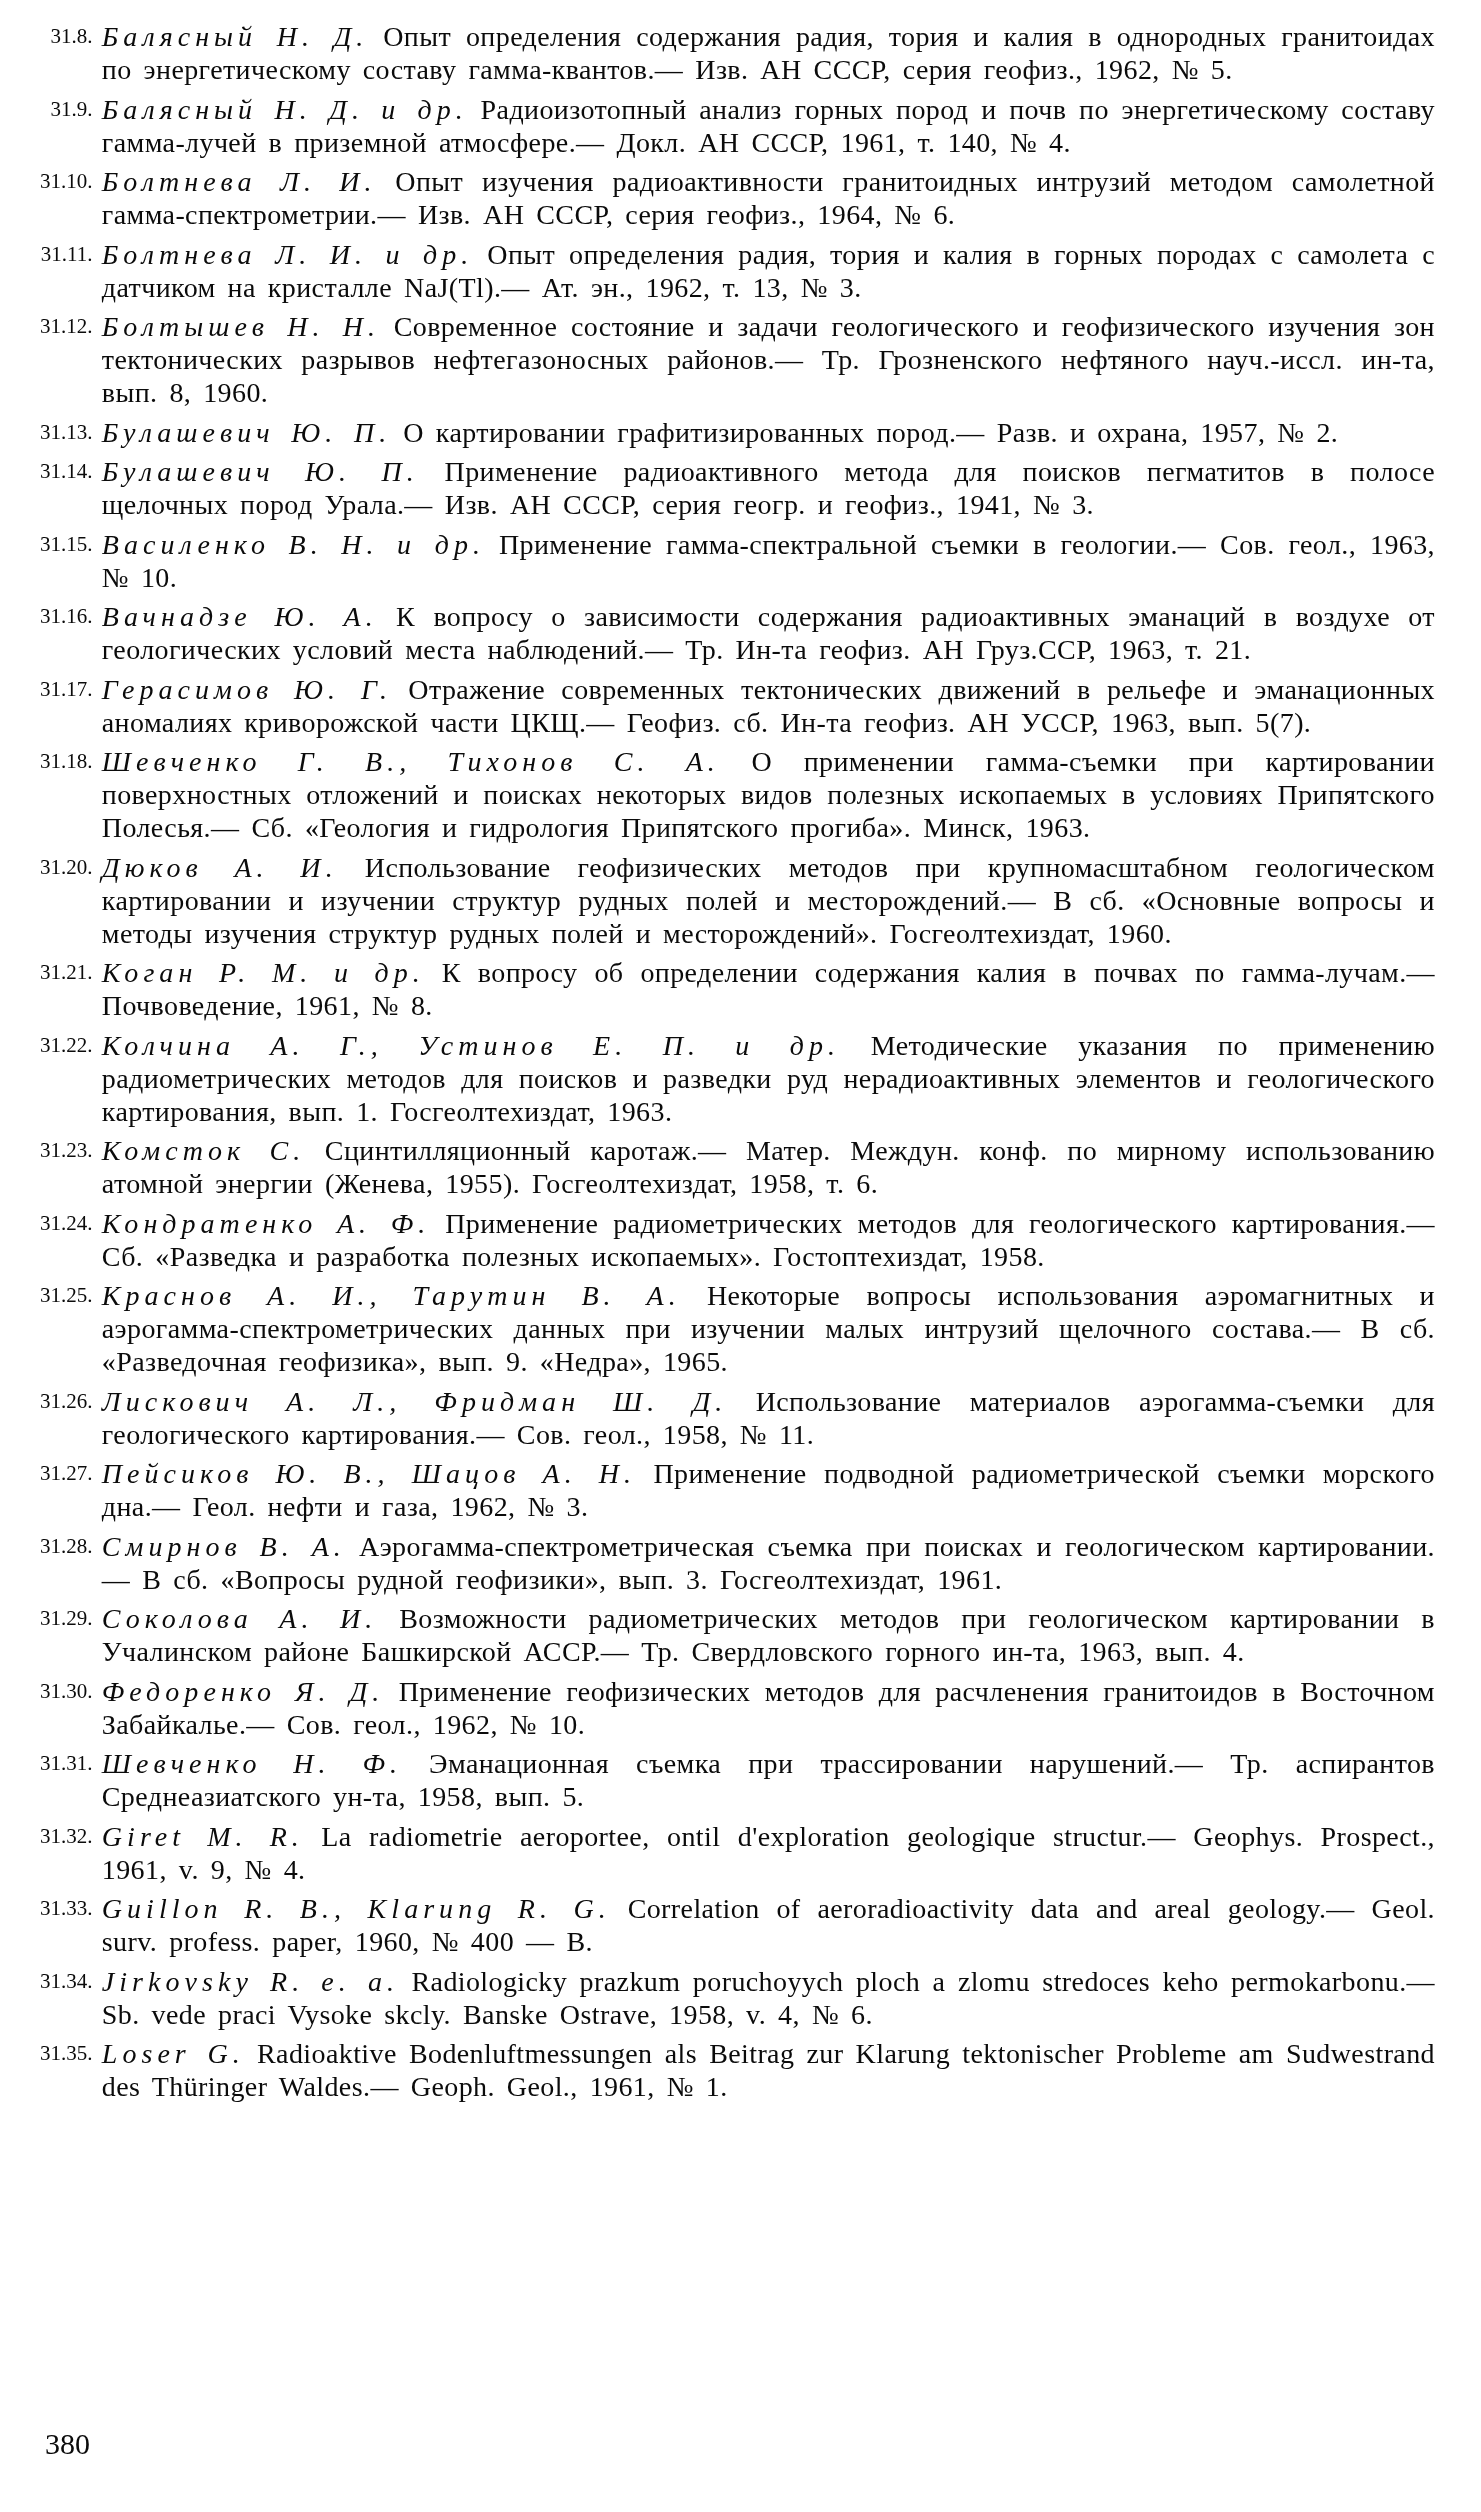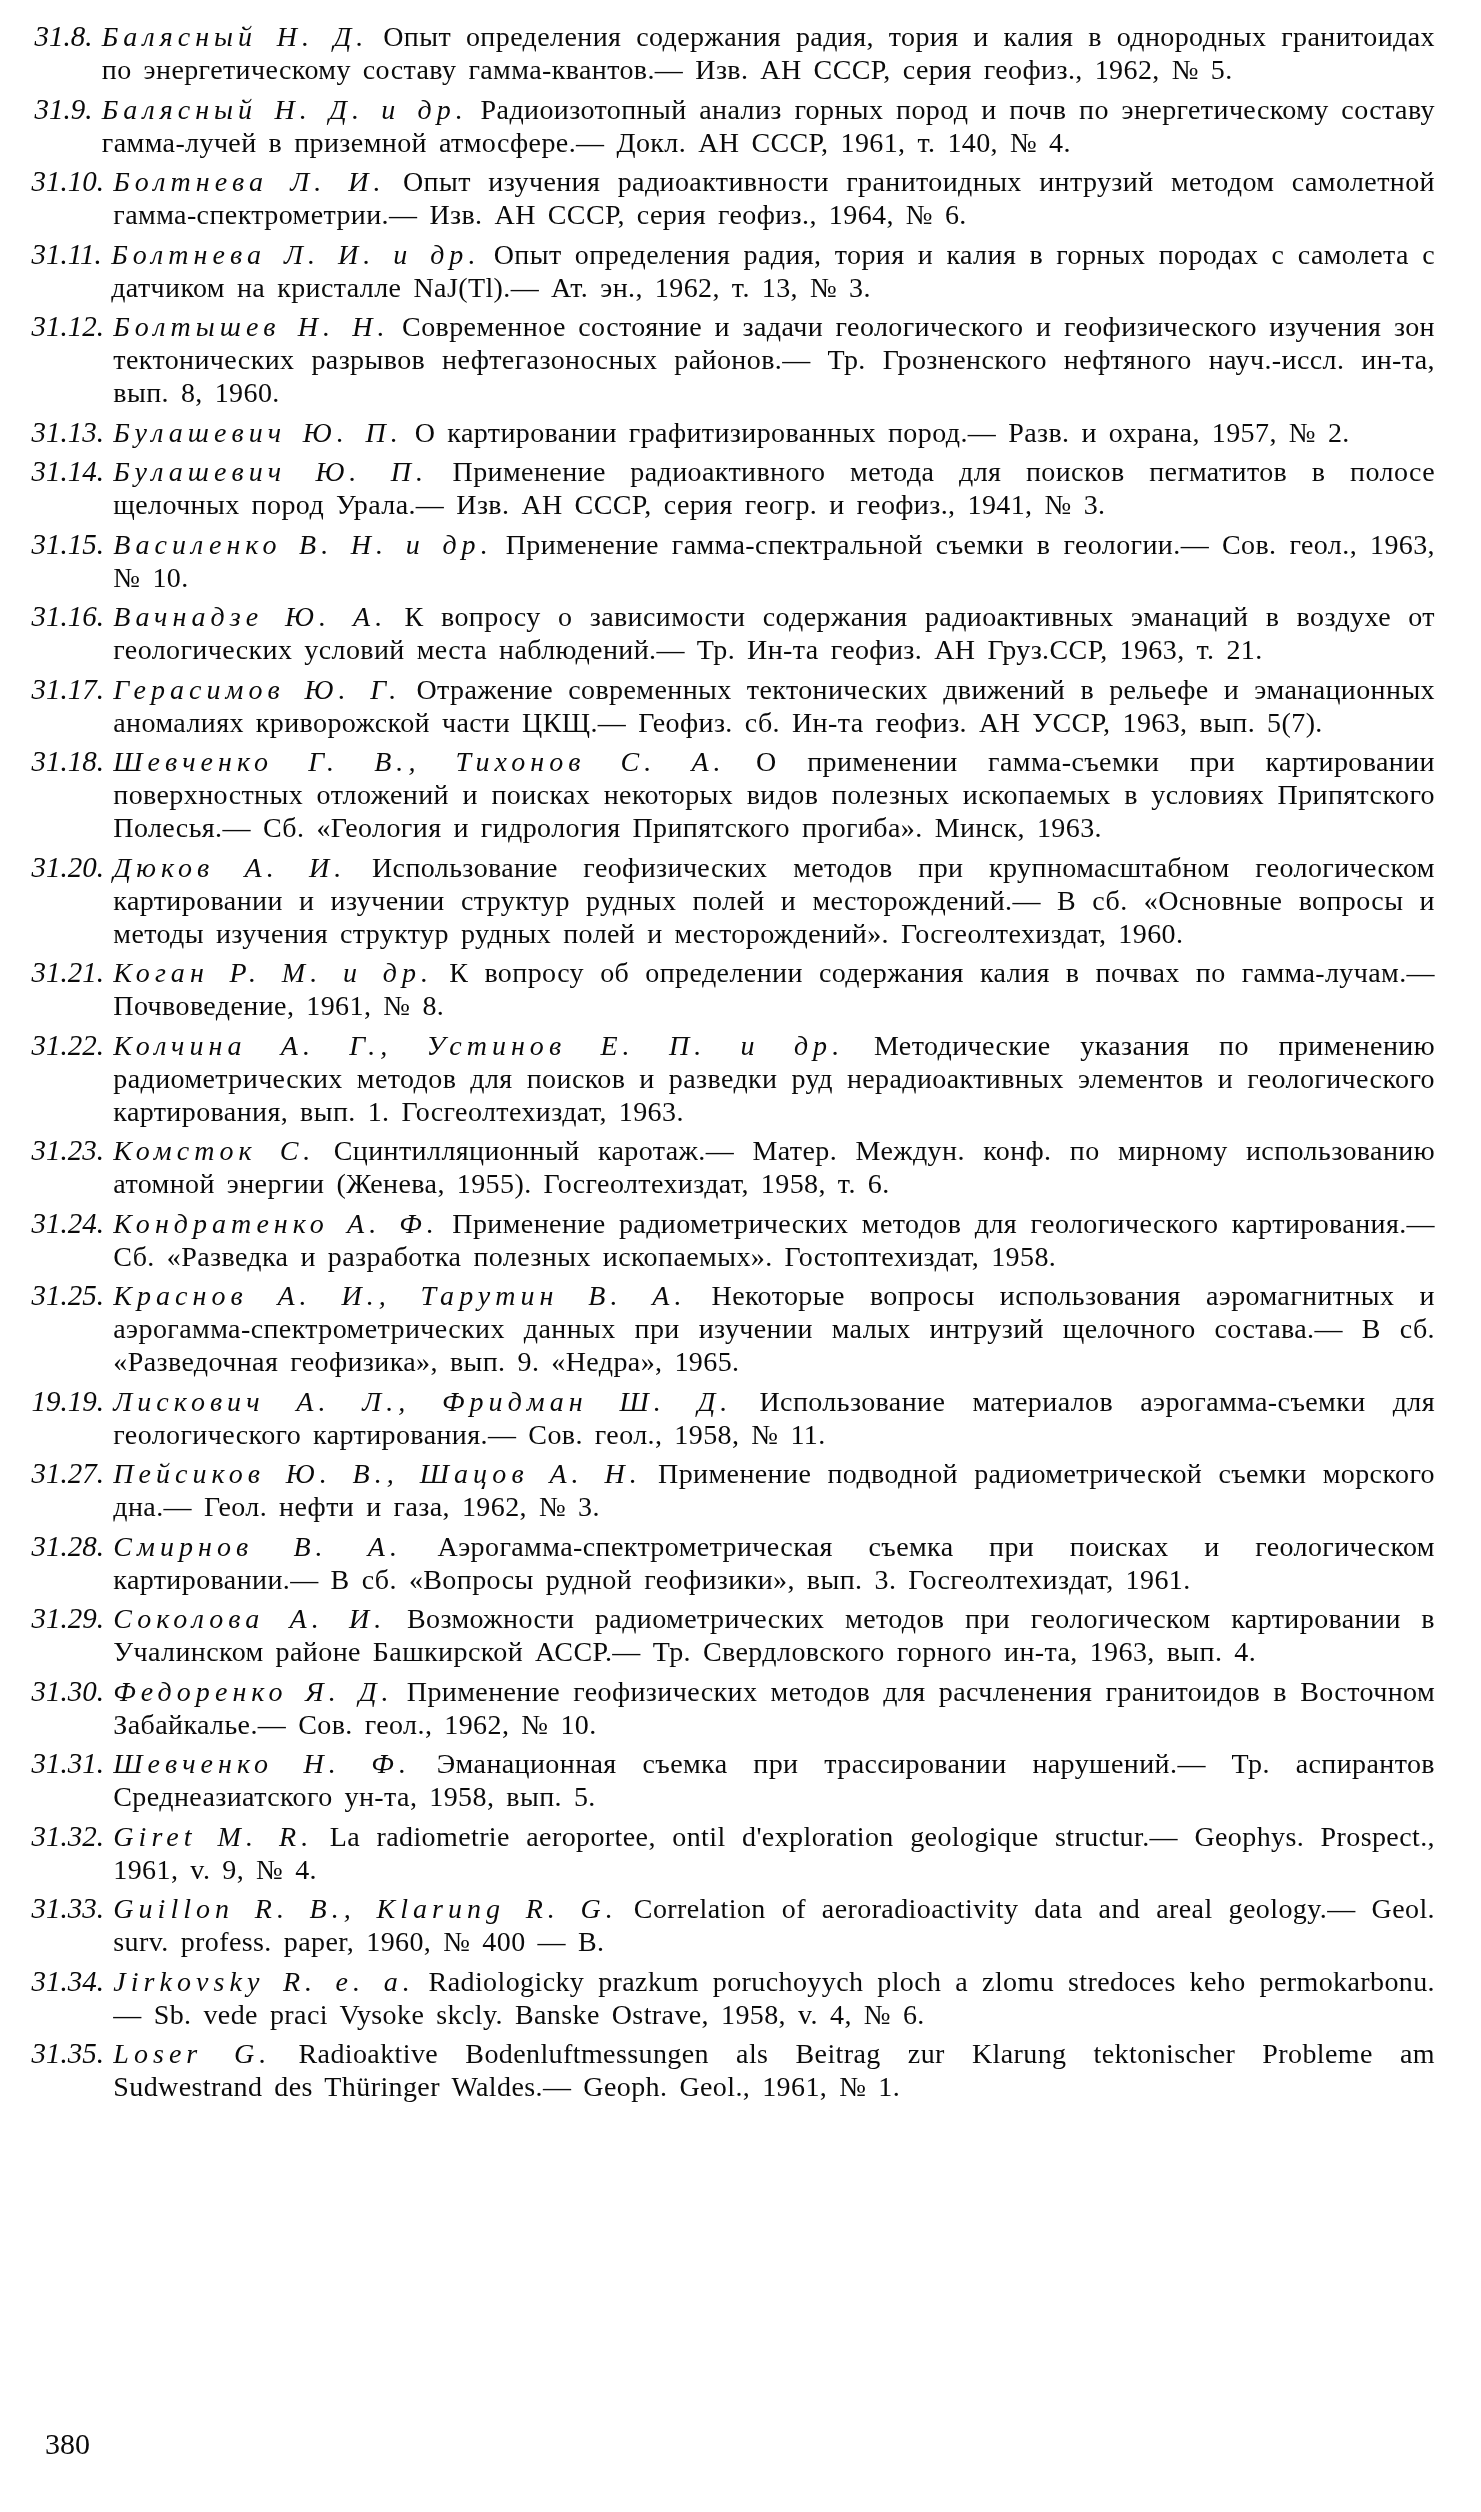--- a/index.html
+++ b/index.html
@@ -13,23 +13,22 @@
     font-family: "Liberation Serif", "DejaVu Serif", serif;
   }
   .page { padding: 20.4px 46px 0 31.5px; }
   .ref-list { list-style: none; margin: 0; padding: 0; }
   .entry { display: flex; margin-bottom: 6.5px; }
   .num {
     flex: 0 0 61px;
     text-align: right;
     padding-right: 9.3px;
     white-space: nowrap;
-    font-size: 29px;
+    font-size: 21px;
     line-height: 33px;
-    font-style: italic;
   }
   .entry-body {
     flex: 1;
     font-size: 28px;
     line-height: 33px;
     text-align: justify;
     letter-spacing: 0.4px;
     word-spacing: 4.6px;
   }
   .author { letter-spacing: 0.18em; font-style: italic; }
@@ -125,21 +124,21 @@
     <span class="num">31.24.</span>
     <span class="entry-body"><span class="author">Кондратенко А. Ф.</span><span> Применение радиометрических методов для геологического картирования.— Сб. «Разведка и разработка полезных ископаемых». Гостоптехиздат, 1958.</span></span>
   </li>
 
   <li class="entry">
     <span class="num">31.25.</span>
     <span class="entry-body"><span class="author">Краснов А. И., Тарутин В. А.</span><span> Некоторые вопросы использования аэромагнитных и аэрогамма-спектрометрических данных при изучении малых интрузий щелочного состава.— В сб. «Разведочная геофизика», вып. 9. «Недра», 1965.</span></span>
   </li>
 
   <li class="entry">
-    <span class="num">19.19.</span>
+    <span class="num">31.26.</span>
     <span class="entry-body"><span class="author">Лискович А. Л., Фридман Ш. Д.</span><span> Использование материалов аэрогамма-съемки для геологического картирования.— Сов. геол., 1958, № 11.</span></span>
   </li>
 
   <li class="entry">
     <span class="num">31.27.</span>
     <span class="entry-body"><span class="author">Пейсиков Ю. В., Шацов А. Н.</span><span> Применение подводной радиометрической съемки морского дна.— Геол. нефти и газа, 1962, № 3.</span></span>
   </li>
 
   <li class="entry">
     <span class="num">31.28.</span>

